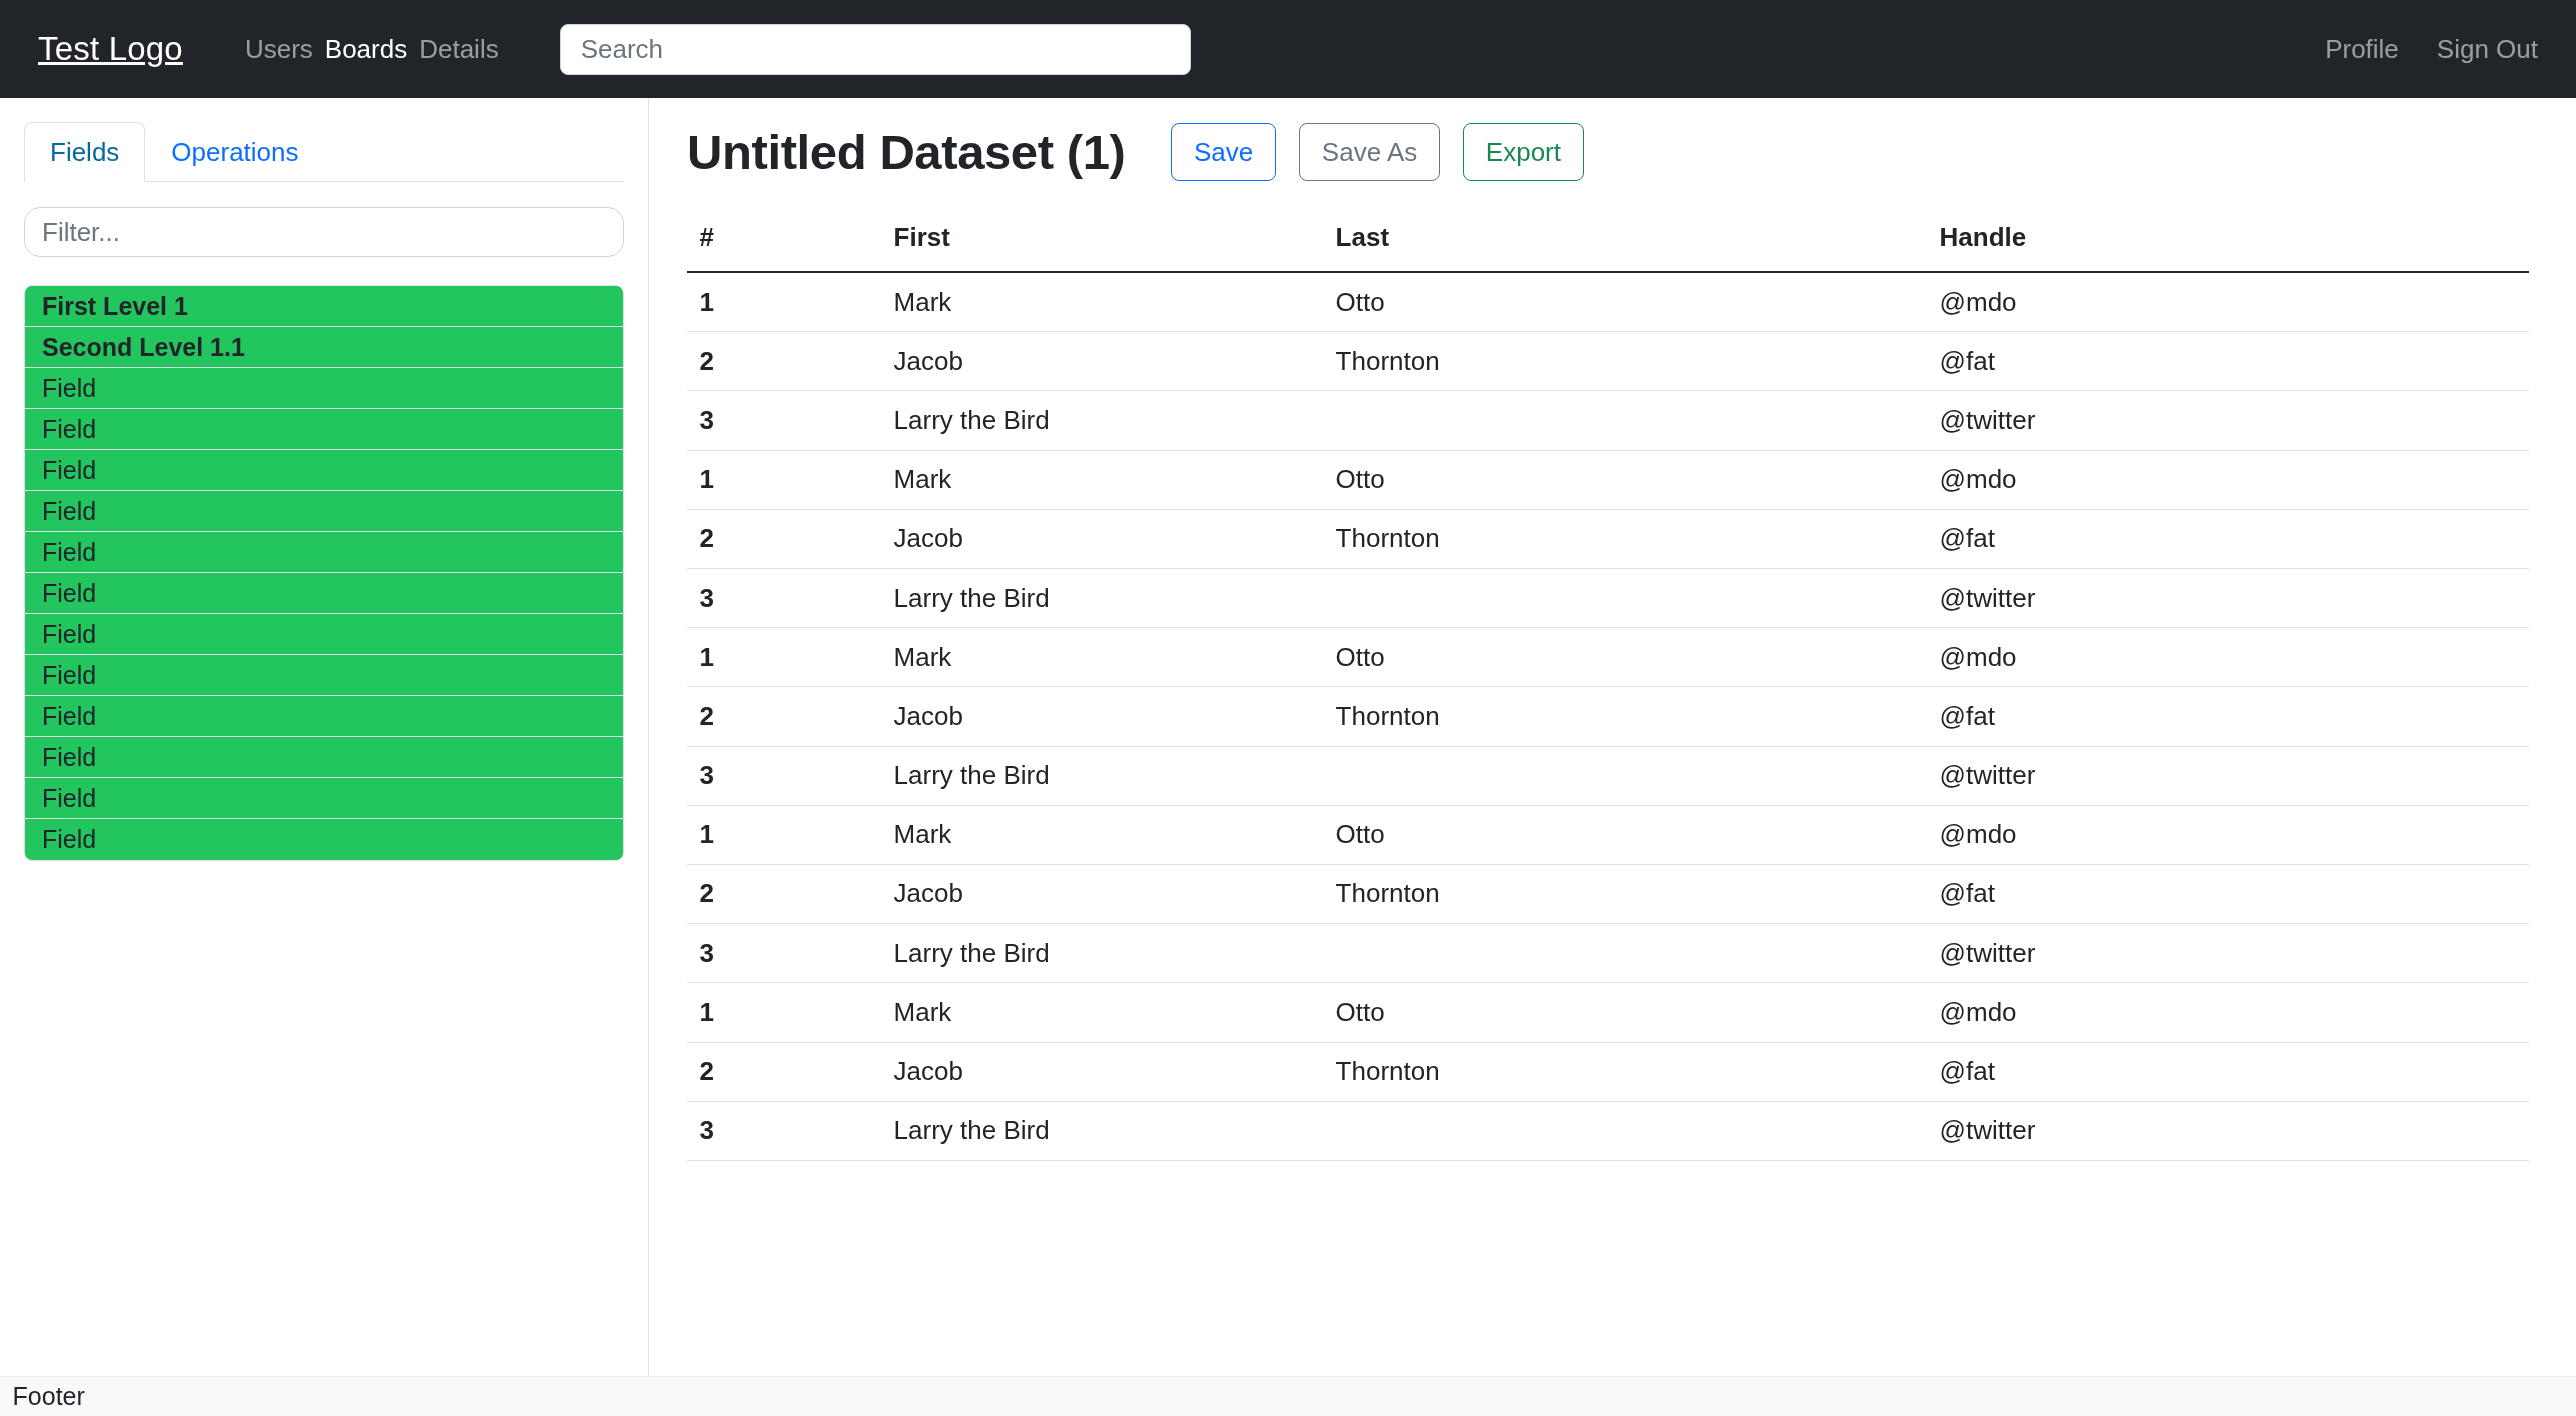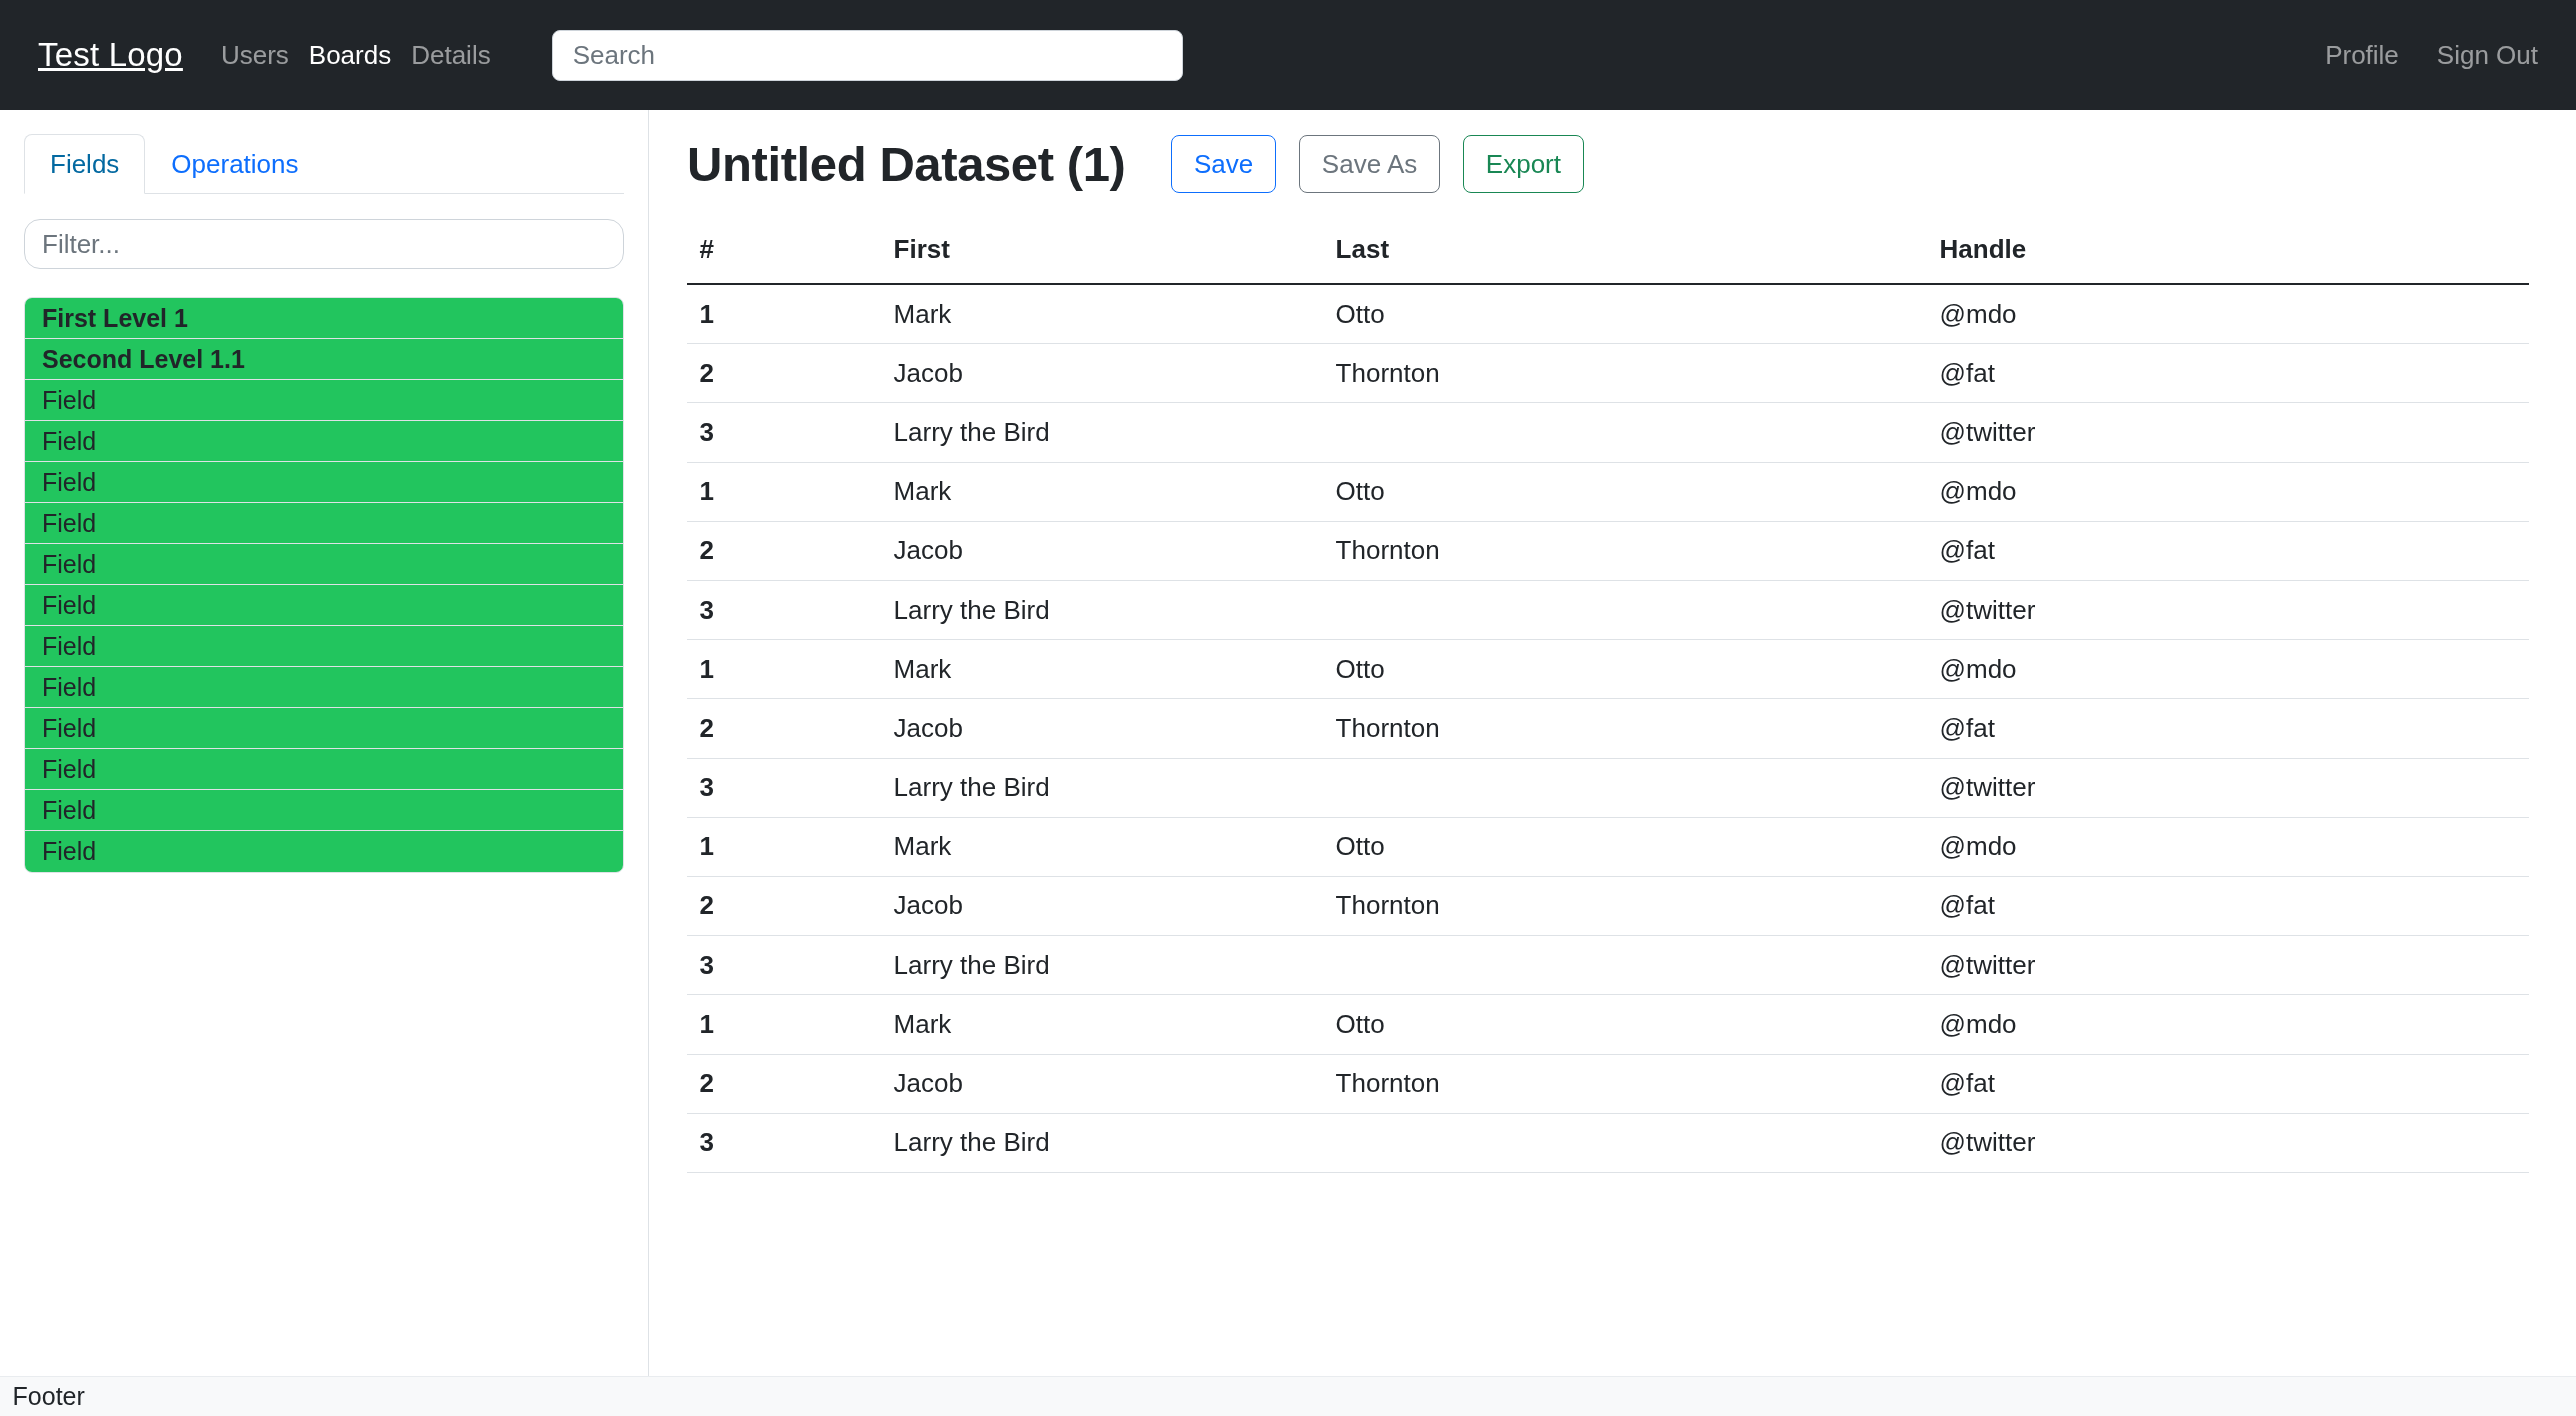--- a/index.html
+++ b/index.html
@@ -7,35 +7,35 @@
     width: 2576px;
     height: 1417px;
     overflow: hidden;
     background: #ffffff;
     font-family: "Liberation Sans", sans-serif;
     -webkit-font-smoothing: antialiased;
   }
 
   
   .navbar {
-    height: 110px;
+    height: 98px;
     background: #212529;
     display: flex;
     align-items: center;
     padding: 0 38px;
     width: 100%;
   }
   .brand {
     color: #ffffff;
     font-size: 33px;
     letter-spacing: 0.2px;
     white-space: nowrap;
     margin-right: 38px;
   }
-  .nav-links { display: flex; align-items: center; gap: 20px; }
+  .nav-links { display: flex; align-items: center; gap: 12px; margin-left: 24px; }
   .nav-link {
     color: rgba(255,255,255,.55);
     font-size: 26px;
     text-decoration: none;
     white-space: nowrap;
   }
   .nav-link.active { color: #ffffff; }
   .search-wrap { margin-left: 61px; }
   .search-input {
     width: 631px;

